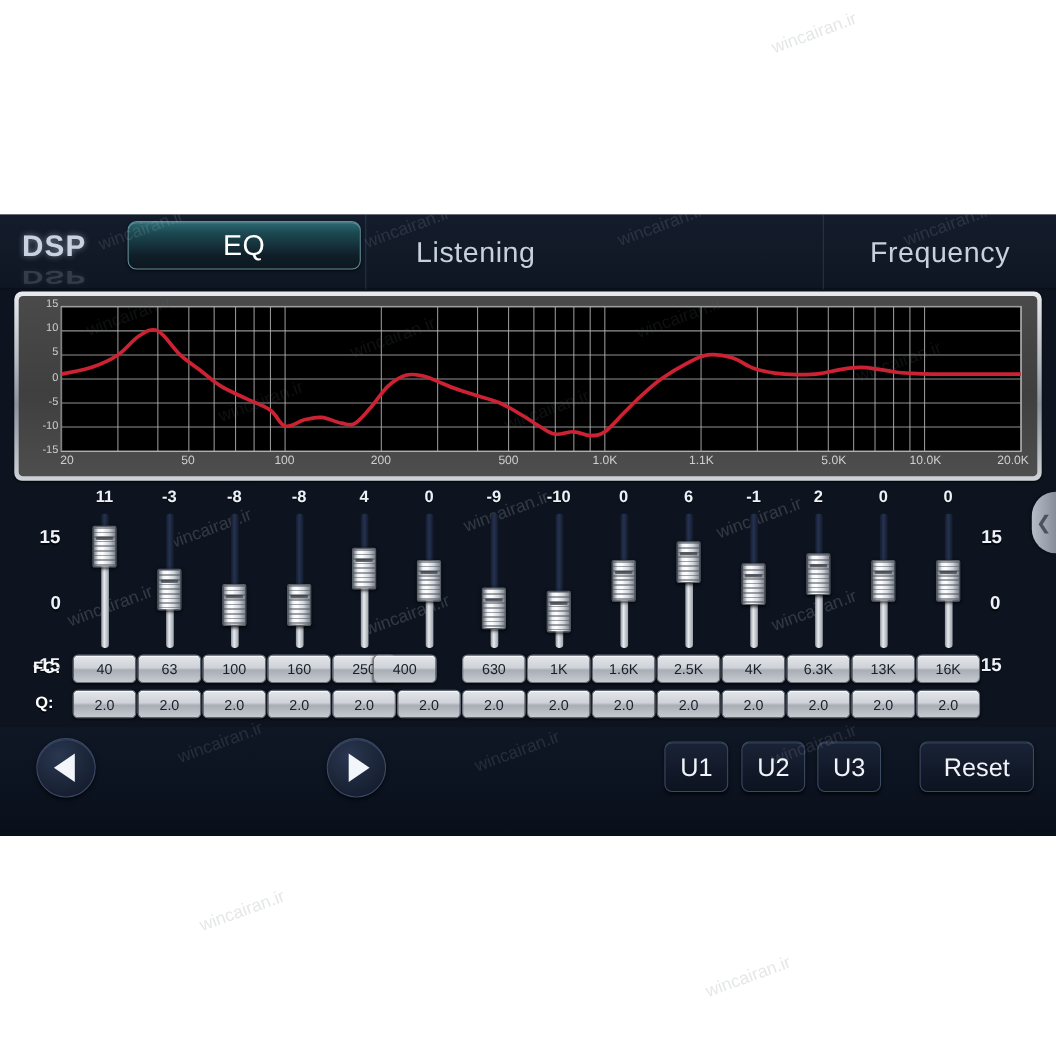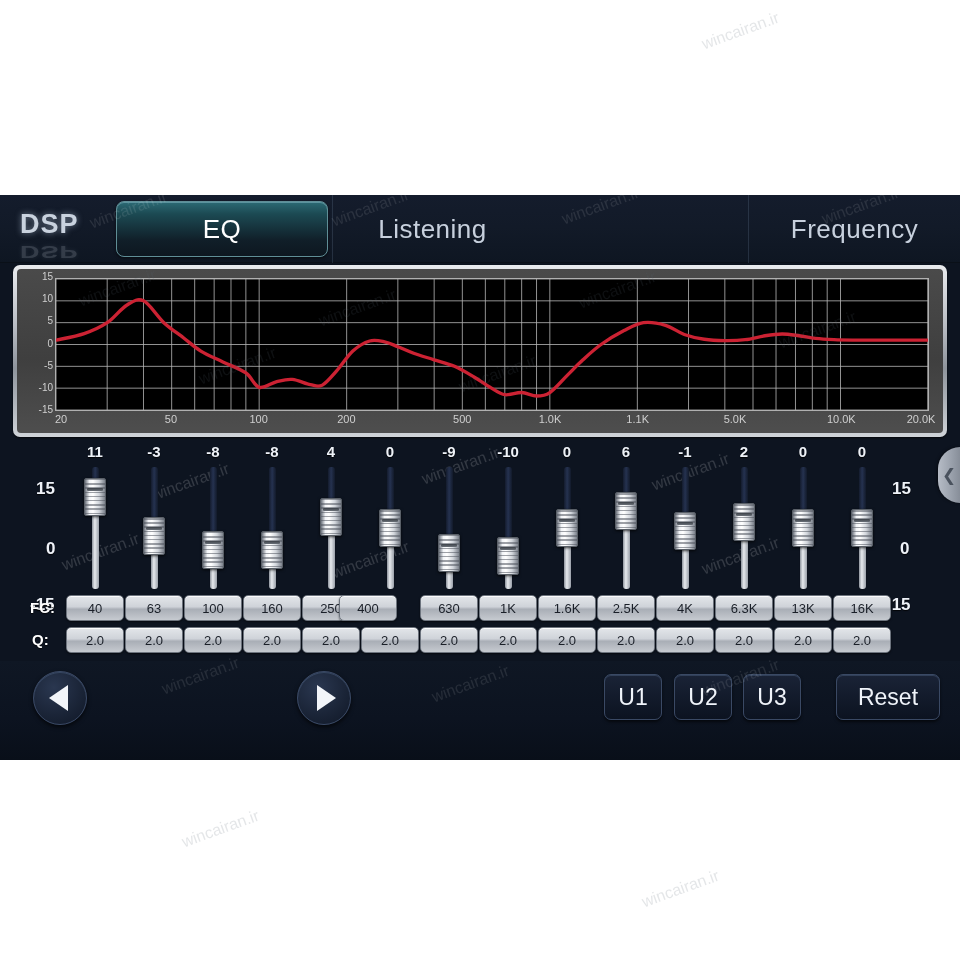--- a/index.html
+++ b/index.html
@@ -46,21 +46,21 @@
     position: absolute; top: 0;
     height: 68px;
     display: flex; align-items: center; justify-content: center;
     color: #c7d0dd;
     font-size: 26px;
     letter-spacing: .5px;
     border-left: 1px solid rgba(120,140,170,.22);
   }
   .tab.first { border-left: none; }
   .tab.active {
-    top: 6px; height: 56px;
+    top: 6px; height: 44px;
     border-radius: 8px;
     border: 1px solid #5f8e96;
     background: linear-gradient(180deg,#2c6a74 0%, #1c4a53 22%, #101e28 72%, #0d1720 100%);
     color: #ffffff;
     box-shadow: inset 0 1px 0 rgba(180,230,240,.35), 0 1px 3px rgba(0,0,0,.6);
   }
   #tab-eq       { left: 116px; width: 212px; }
   #tab-listen   { left: 332px; width: 200px; }
   #tab-output   { left: 532px; width: 216px; }
   #tab-freq     { left: 748px; width: 212px; }
@@ -319,21 +319,21 @@
           </svg>
       </div>
       <div id="xlabels">
           <div class="xlab" style="left: 6px;">20</div>
           <div class="xlab" style="left: 115.933px;">50</div>
           <div class="xlab" style="left: 203.633px;">100</div>
           <div class="xlab" style="left: 291.333px;">200</div>
           <div class="xlab" style="left: 407.267px;">500</div>
           <div class="xlab" style="left: 494.967px;">1.0K</div>
           <div class="xlab" style="left: 582.667px;">1.1K</div>
-          <div class="xlab" style="left: 680px;">5.0K</div>
+          <div class="xlab" style="left: 703px;">5.0K</div>
           <div class="xlab" style="left: 786.3px;">10.0K</div>
           <div class="xlab" style="left: 866px;">20.0K</div>
         </div>
       <div class="wm lt" style="left:60px; top:10px;">wincairan.ir</div>
       <div class="wm lt" style="left:300px; top:30px;">wincairan.ir</div>
       <div class="wm lt" style="left:560px; top:12px;">wincairan.ir</div>
       <div class="wm lt" style="left:760px; top:52px;">wincairan.ir</div>
       <div class="wm lt" style="left:180px; top:88px;">wincairan.ir</div>
       <div class="wm lt" style="left:440px; top:96px;">wincairan.ir</div>
     </div>

